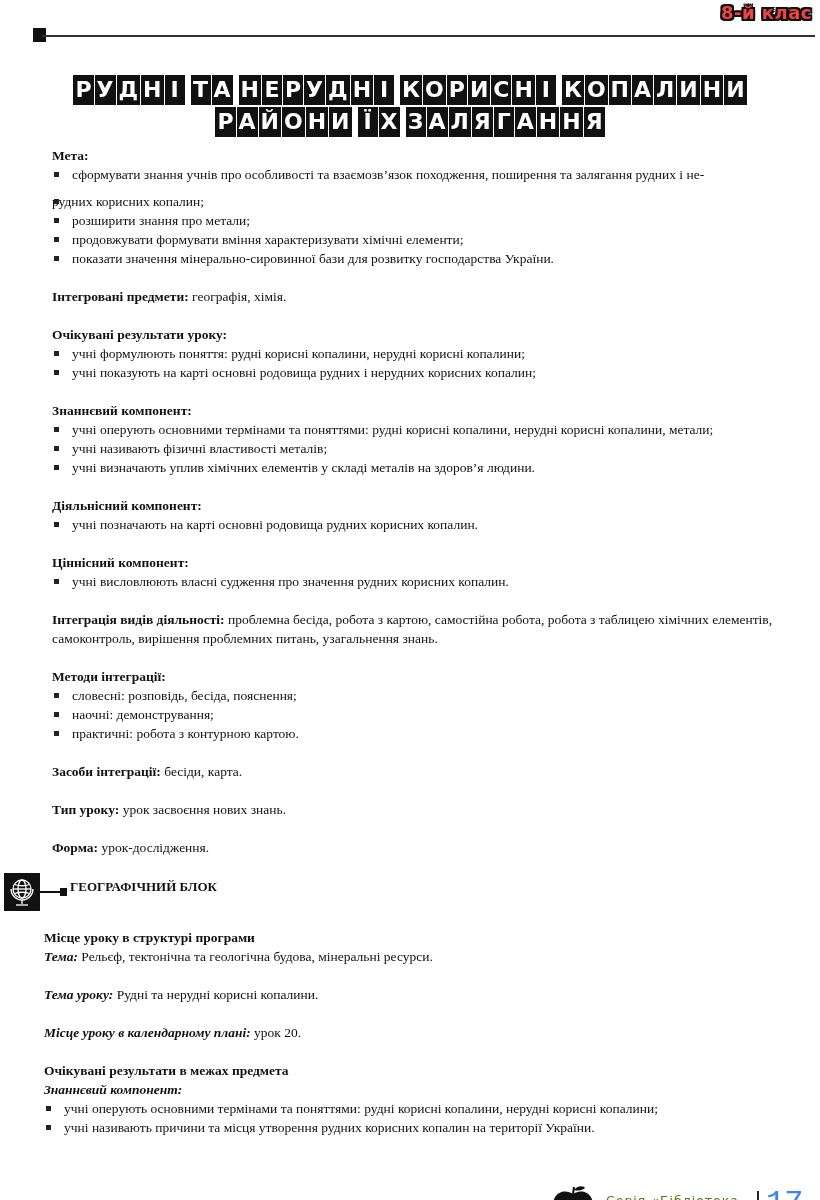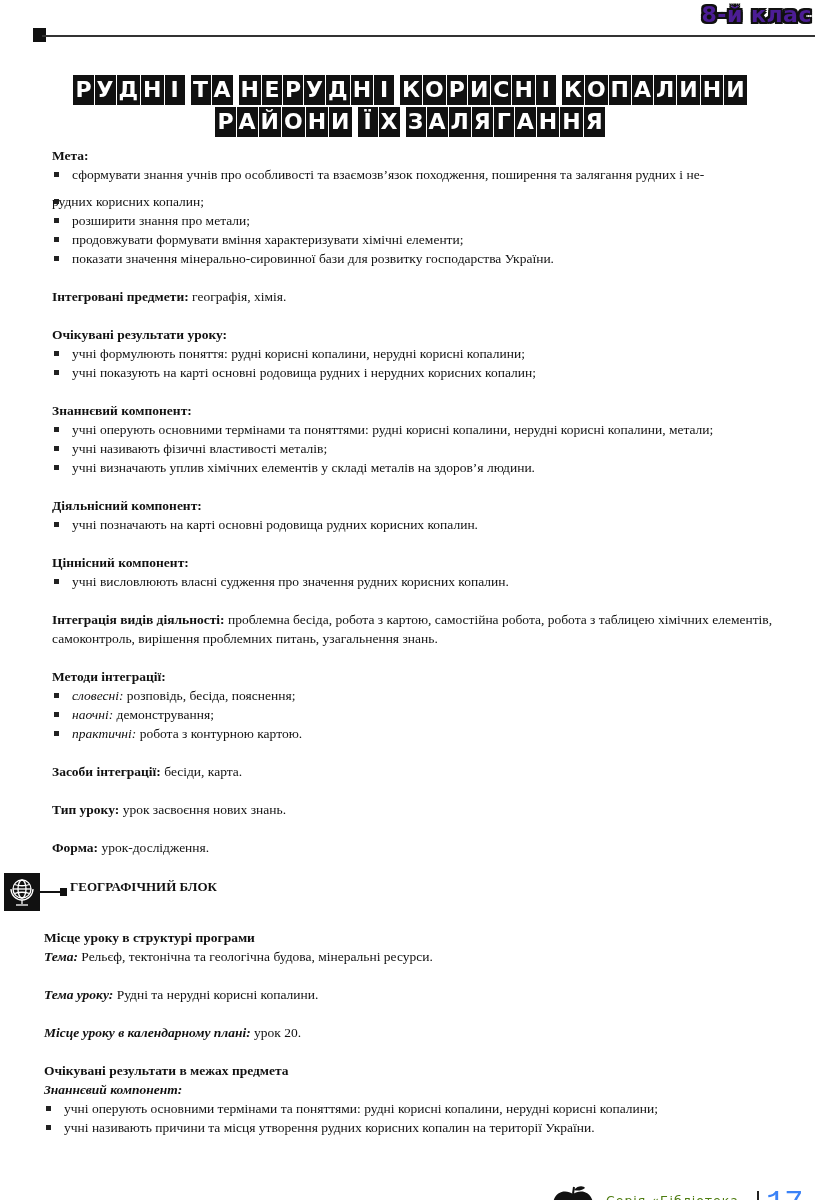--- a/index.html
+++ b/index.html
@@ -3,22 +3,22 @@
 <meta charset="utf-8">
 <style>
   html, body { margin: 0; padding: 0; }
   body {
     width: 820px; height: 1200px; background: #ffffff; position: relative;
     overflow: hidden; color: #111;
     font-family: "Liberation Serif", serif;
   }
   .grade {
     position: absolute; right: 8px; top: 2px;
-    font-family: "DejaVu Sans", sans-serif; font-weight: bold; font-size: 22px;
-    color: #4c1d95; letter-spacing: 0.5px;
+    font-family: "DejaVu Sans", sans-serif; font-weight: bold; font-size: 18px;
+    color: #ef4444; letter-spacing: 0.5px;
     -webkit-text-stroke: 0; text-shadow:
       -2px 0 #111, 2px 0 #111, 0 -2px #111, 0 2px #111,
       -2px -2px #111, 2px 2px #111, -2px 2px #111, 2px -2px #111;
   }
   .top-rule {
     position: absolute; left: 42px; top: 35px; width: 773px; height: 2px; background: #333;
   }
   .top-rule-block {
     position: absolute; left: 33px; top: 28px; width: 13px; height: 14px; background: #111;
   }
@@ -38,21 +38,21 @@
     font-size: 13.5px; line-height: 19px;
   }
   .head { font-weight: bold; }
   .block { margin-bottom: 19px; }
   ul { list-style: none; margin: 0; padding: 0; }
   li { position: relative; padding-left: 20px; }
   li::before {
     content: ""; position: absolute; left: 2px; top: 7px; width: 5px; height: 5px; background: #222;
   }
   li.cont { padding-left: 0; margin-top: 8px; }
-  .ital { font-style: italic; }
+  .ital { }
   .bi { font-weight: bold; font-style: italic; }
   .geo-icon {
     position: absolute; left: 4px; top: 873px; width: 36px; height: 38px; background: #111;
     display: flex; align-items: center; justify-content: center;
   }
   .geo-connector {
     position: absolute; left: 40px; top: 891px; width: 22px; height: 2px; background: #111;
   }
   .geo-connector-dot {
     position: absolute; left: 60px; top: 888px; width: 7px; height: 8px; background: #111;

